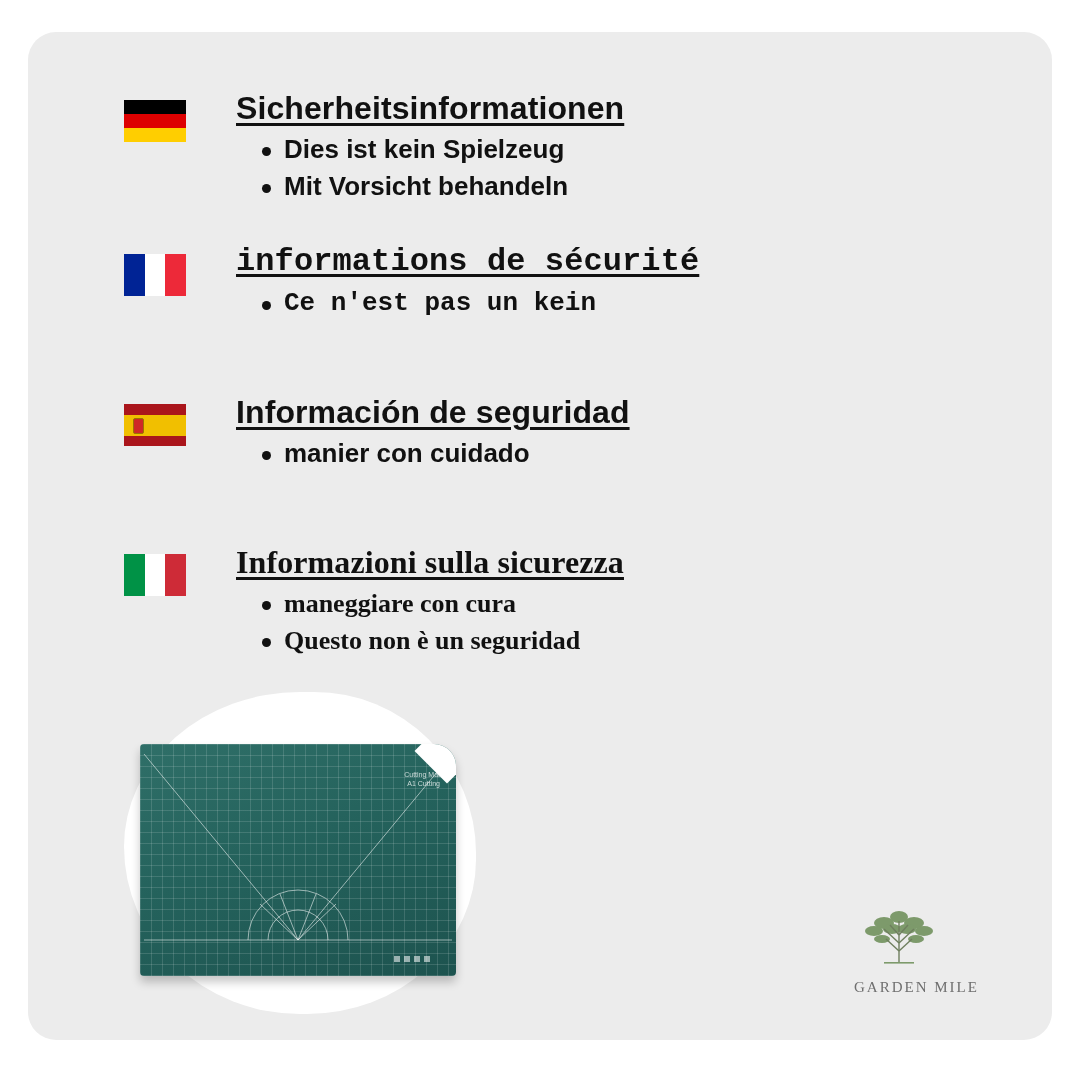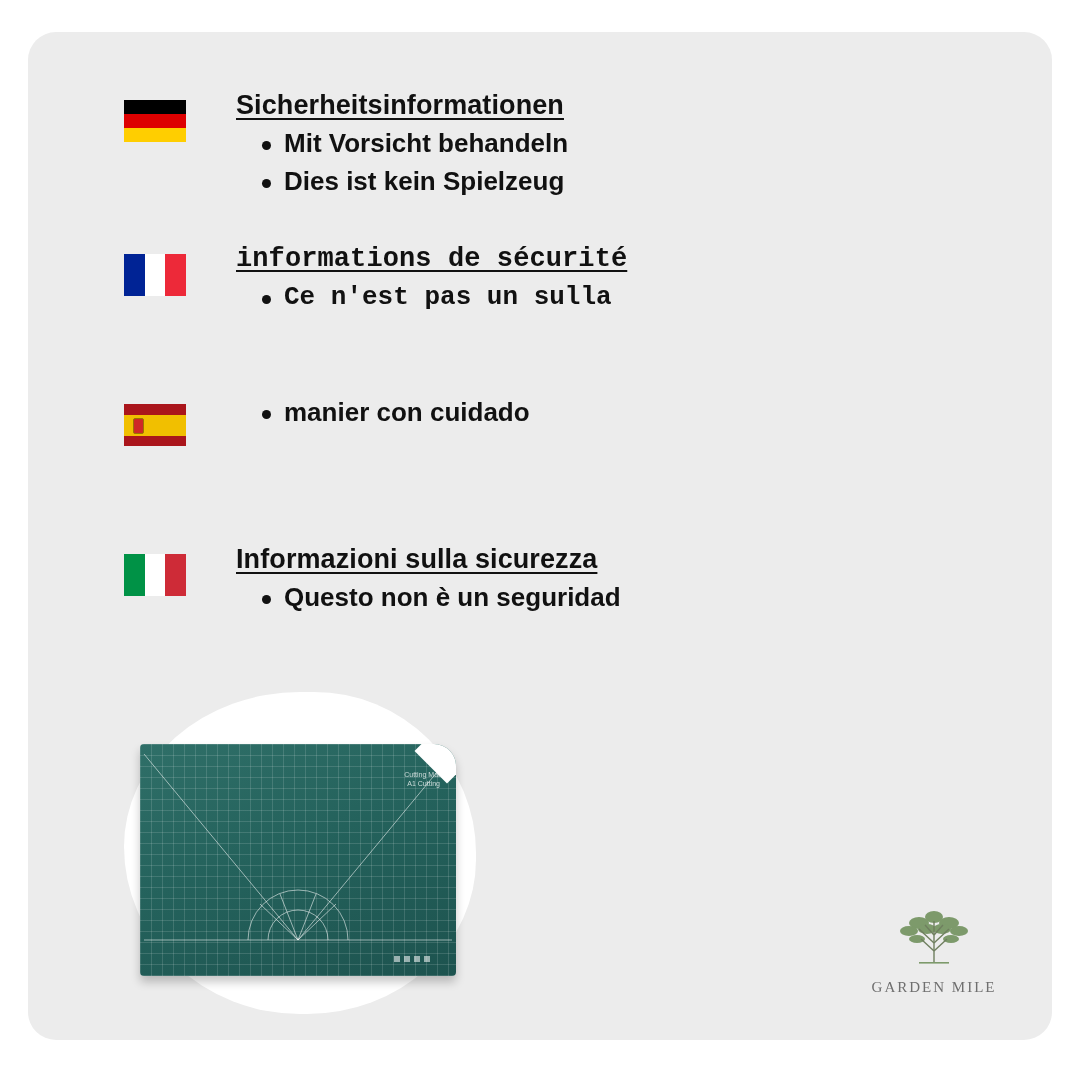--- a/index.html
+++ b/index.html
@@ -54,21 +54,21 @@
   
   .flag-it .b1 { position:absolute; left:0; top:0; width:33.34%; height:100%; background:#009246; }
   .flag-it .b2 { position:absolute; left:33.34%; top:0; width:33.34%; height:100%; background:#ffffff; }
   .flag-it .b3 { position:absolute; left:66.68%; top:0; width:33.32%; height:100%; background:#CE2B37; }
 
   .lang-text {
     position: absolute;
     left: 208px;
   }
   .lang-title {
-    font-size: 27px;
+    font-size: 32px;
     font-weight: bold;
     color: #111111;
     text-decoration: underline;
     text-underline-offset: 4px;
     letter-spacing: 0.1px;
     line-height: 1.15;
     margin: 0 0 4px 0;
     white-space: nowrap;
   }
   ul.bullets {
@@ -167,21 +167,21 @@
     display: block;
   }
   .mat svg { position: absolute; left: 0; top: 0; }
 
   
   #brand {
     position: absolute;
     right: 38px;
     bottom: 44px;
     width: 160px;
-    text-align: center;
+    text-align: left;
   }
   #brand .brand-name {
     font-family: "Liberation Serif", serif;
     font-size: 15px;
     letter-spacing: 2px;
     color: #6f6f6f;
     margin-top: 4px;
   }
 </style>
 </head>
@@ -193,69 +193,71 @@
     <div class="flag flag-de" style="top:20px;">
       <div class="flag-inner">
           <div class="b1"></div>
           <div class="b2"></div>
           <div class="b3"></div>
         </div>
     </div>
     <div class="lang-text" style="top:10px;">
       <div class="lang-title">Sicherheitsinformationen</div>
       <ul class="bullets">
+        <li>Dies ist kein Spielzeug</li>
         <li>Mit Vorsicht behandeln</li>
-        <li>Dies ist kein Spielzeug</li>
       </ul>
     </div>
   </div>
 
   <div class="lang-block" style="top:202px;">
     <div class="flag flag-fr" style="top:20px;">
       <div class="flag-inner">
           <div class="b1"></div>
           <div class="b2"></div>
           <div class="b3"></div>
         </div>
     </div>
     <div class="lang-text" style="top:10px;font-family:Liberation Mono, monospace;">
       <div class="lang-title">informations de sécurité</div>
       <ul class="bullets">
-        <li>Ce n'est pas un sulla</li>
+        <li>Ce n'est pas un kein</li>
       </ul>
     </div>
   </div>
 
   <div class="lang-block" style="top:352px;">
     <div class="flag flag-es" style="top:20px;">
       <div class="flag-inner">
           <div class="b1"></div>
           <div class="b2"></div>
           <div class="b3"></div>
           <div class="crest"></div>
         </div>
     </div>
     <div class="lang-text" style="top:10px;">
+      <div class="lang-title">Información de seguridad</div>
       <ul class="bullets">
         <li>manier con cuidado</li>
       </ul>
     </div>
   </div>
 
   <div class="lang-block" style="top:502px;">
     <div class="flag flag-it" style="top:20px;">
       <div class="flag-inner">
           <div class="b1"></div>
           <div class="b2"></div>
           <div class="b3"></div>
         </div>
     </div>
-    <div class="lang-text" style="top:10px;">
+    <div class="lang-text" style="top:10px;font-family:Liberation Serif, serif;">
       <div class="lang-title">Informazioni sulla sicurezza</div>
       <ul class="bullets">
+        <li>maneggiare con cura</li>
         <li>Questo non è un seguridad</li>
       </ul>
     </div>
   </div>
 
   <div id="product-photo">
     <div class="photo-white"></div>
     <div class="mat">
       <div class="grid-v"></div>
       <div class="grid-h"></div>

